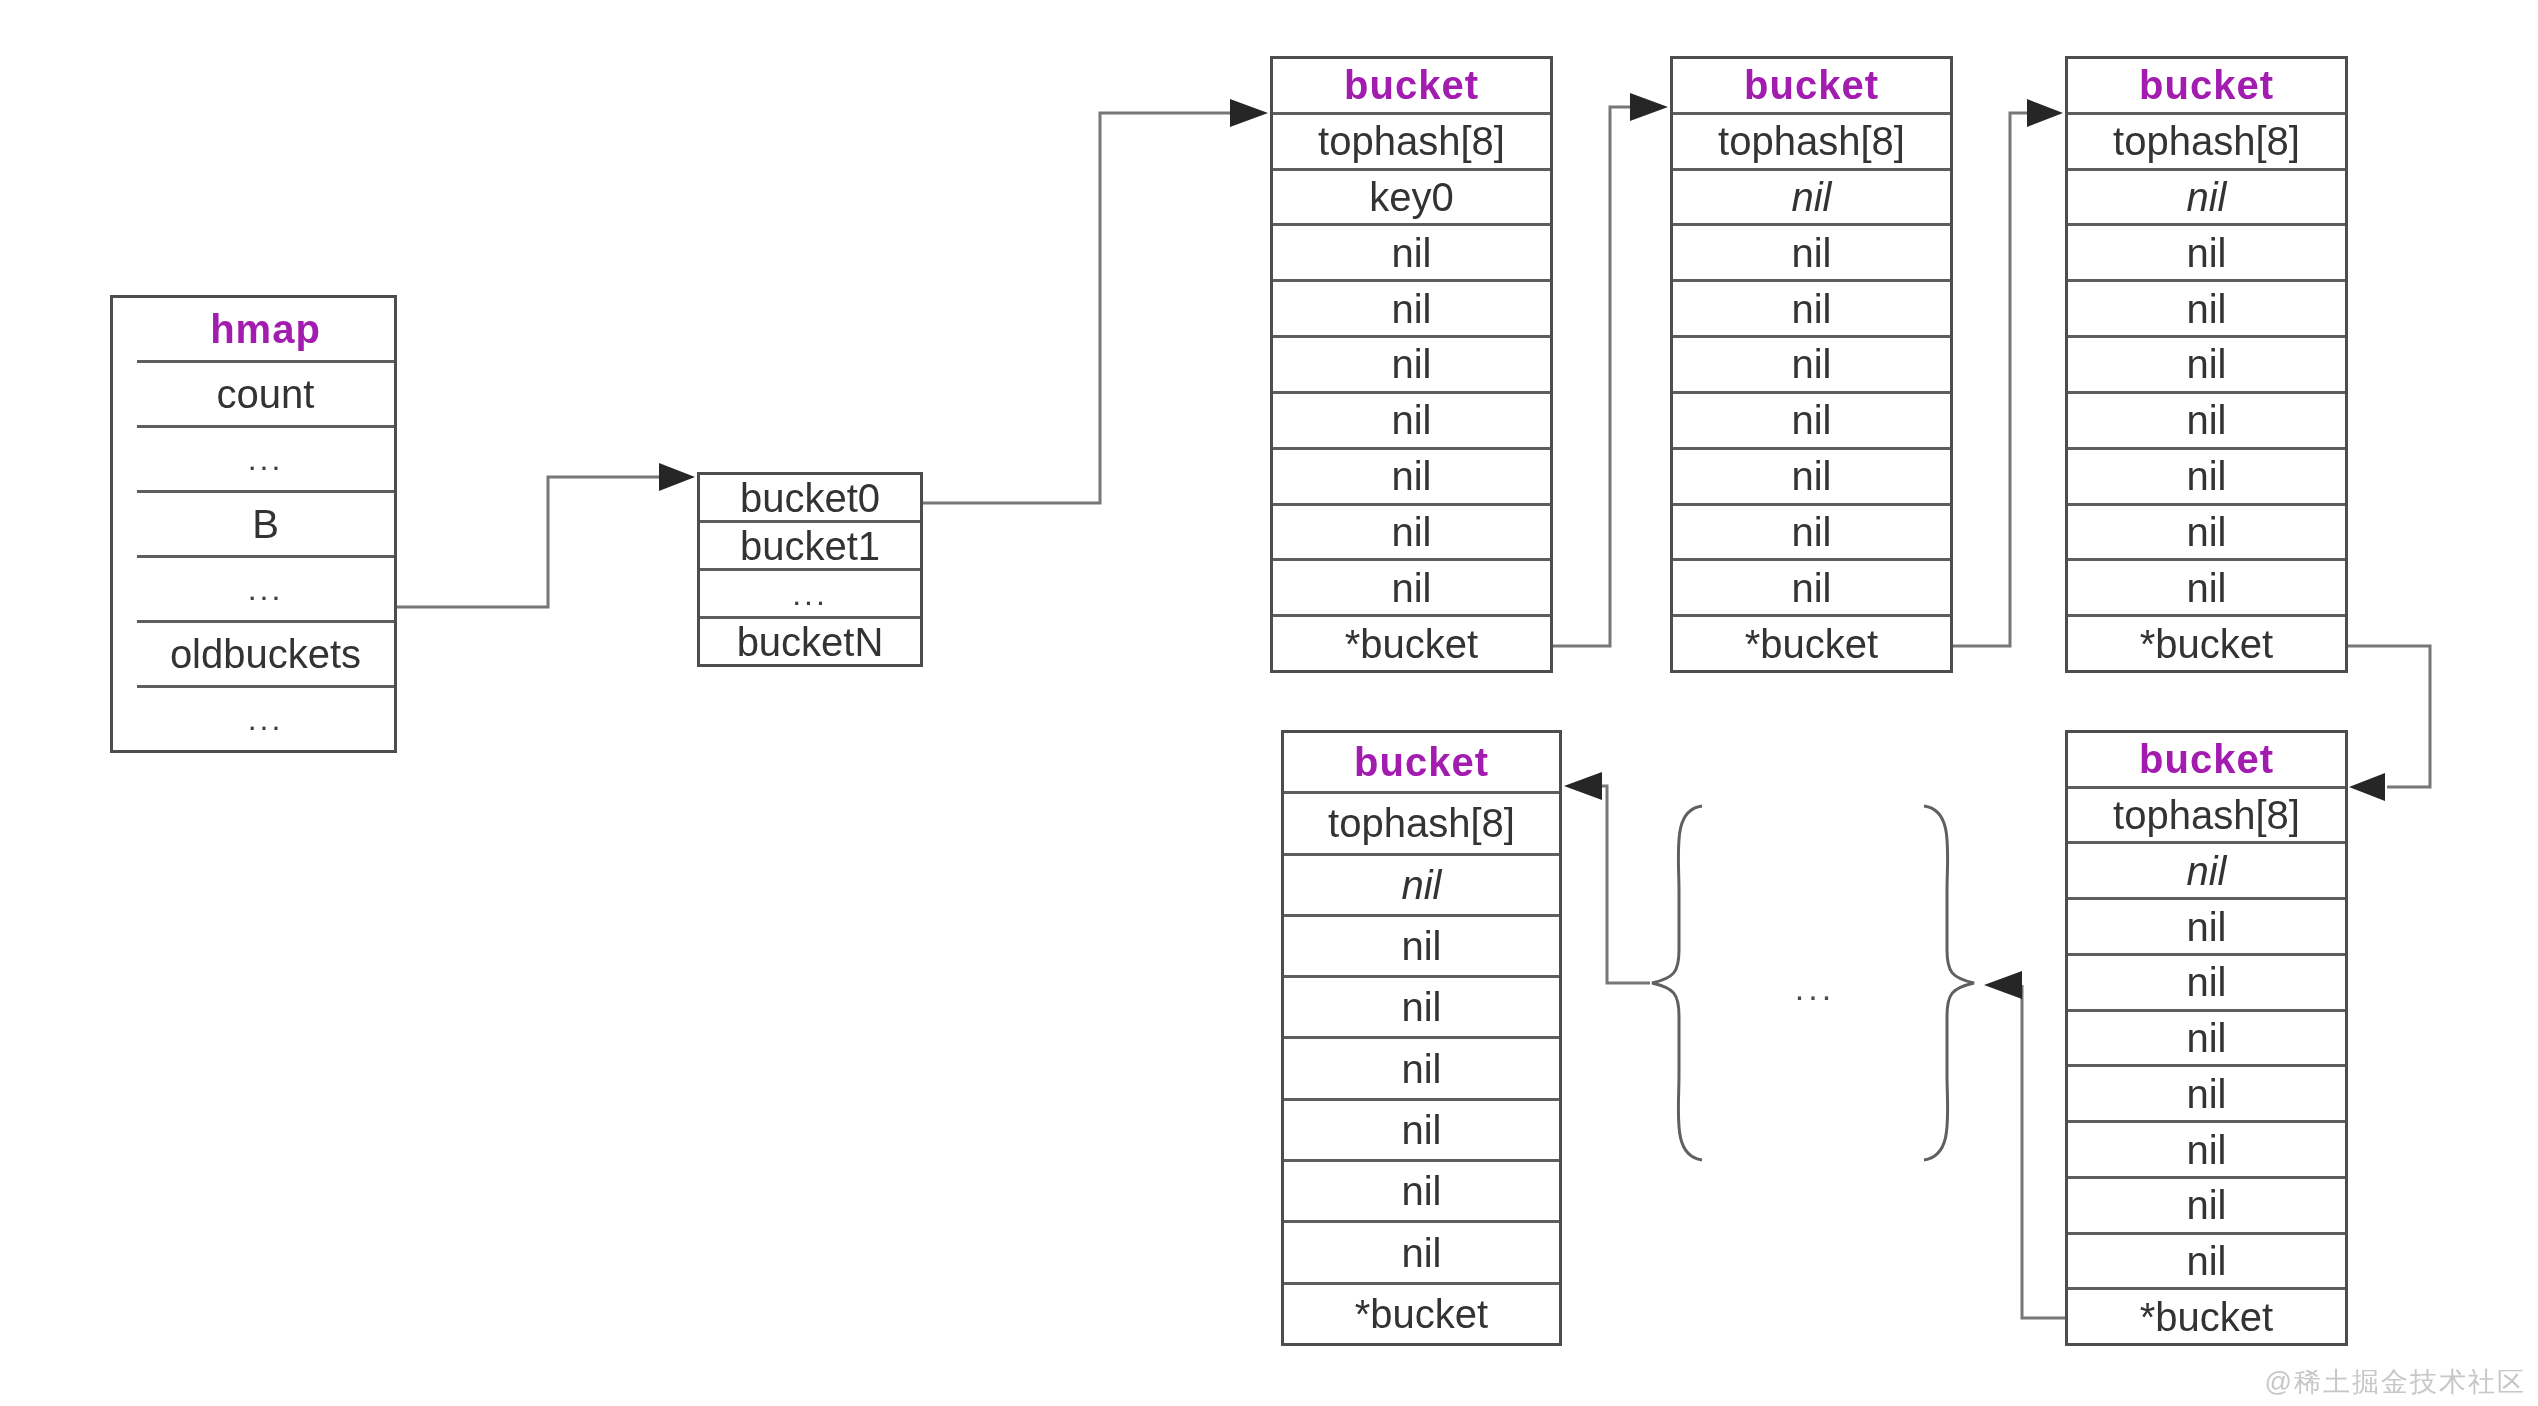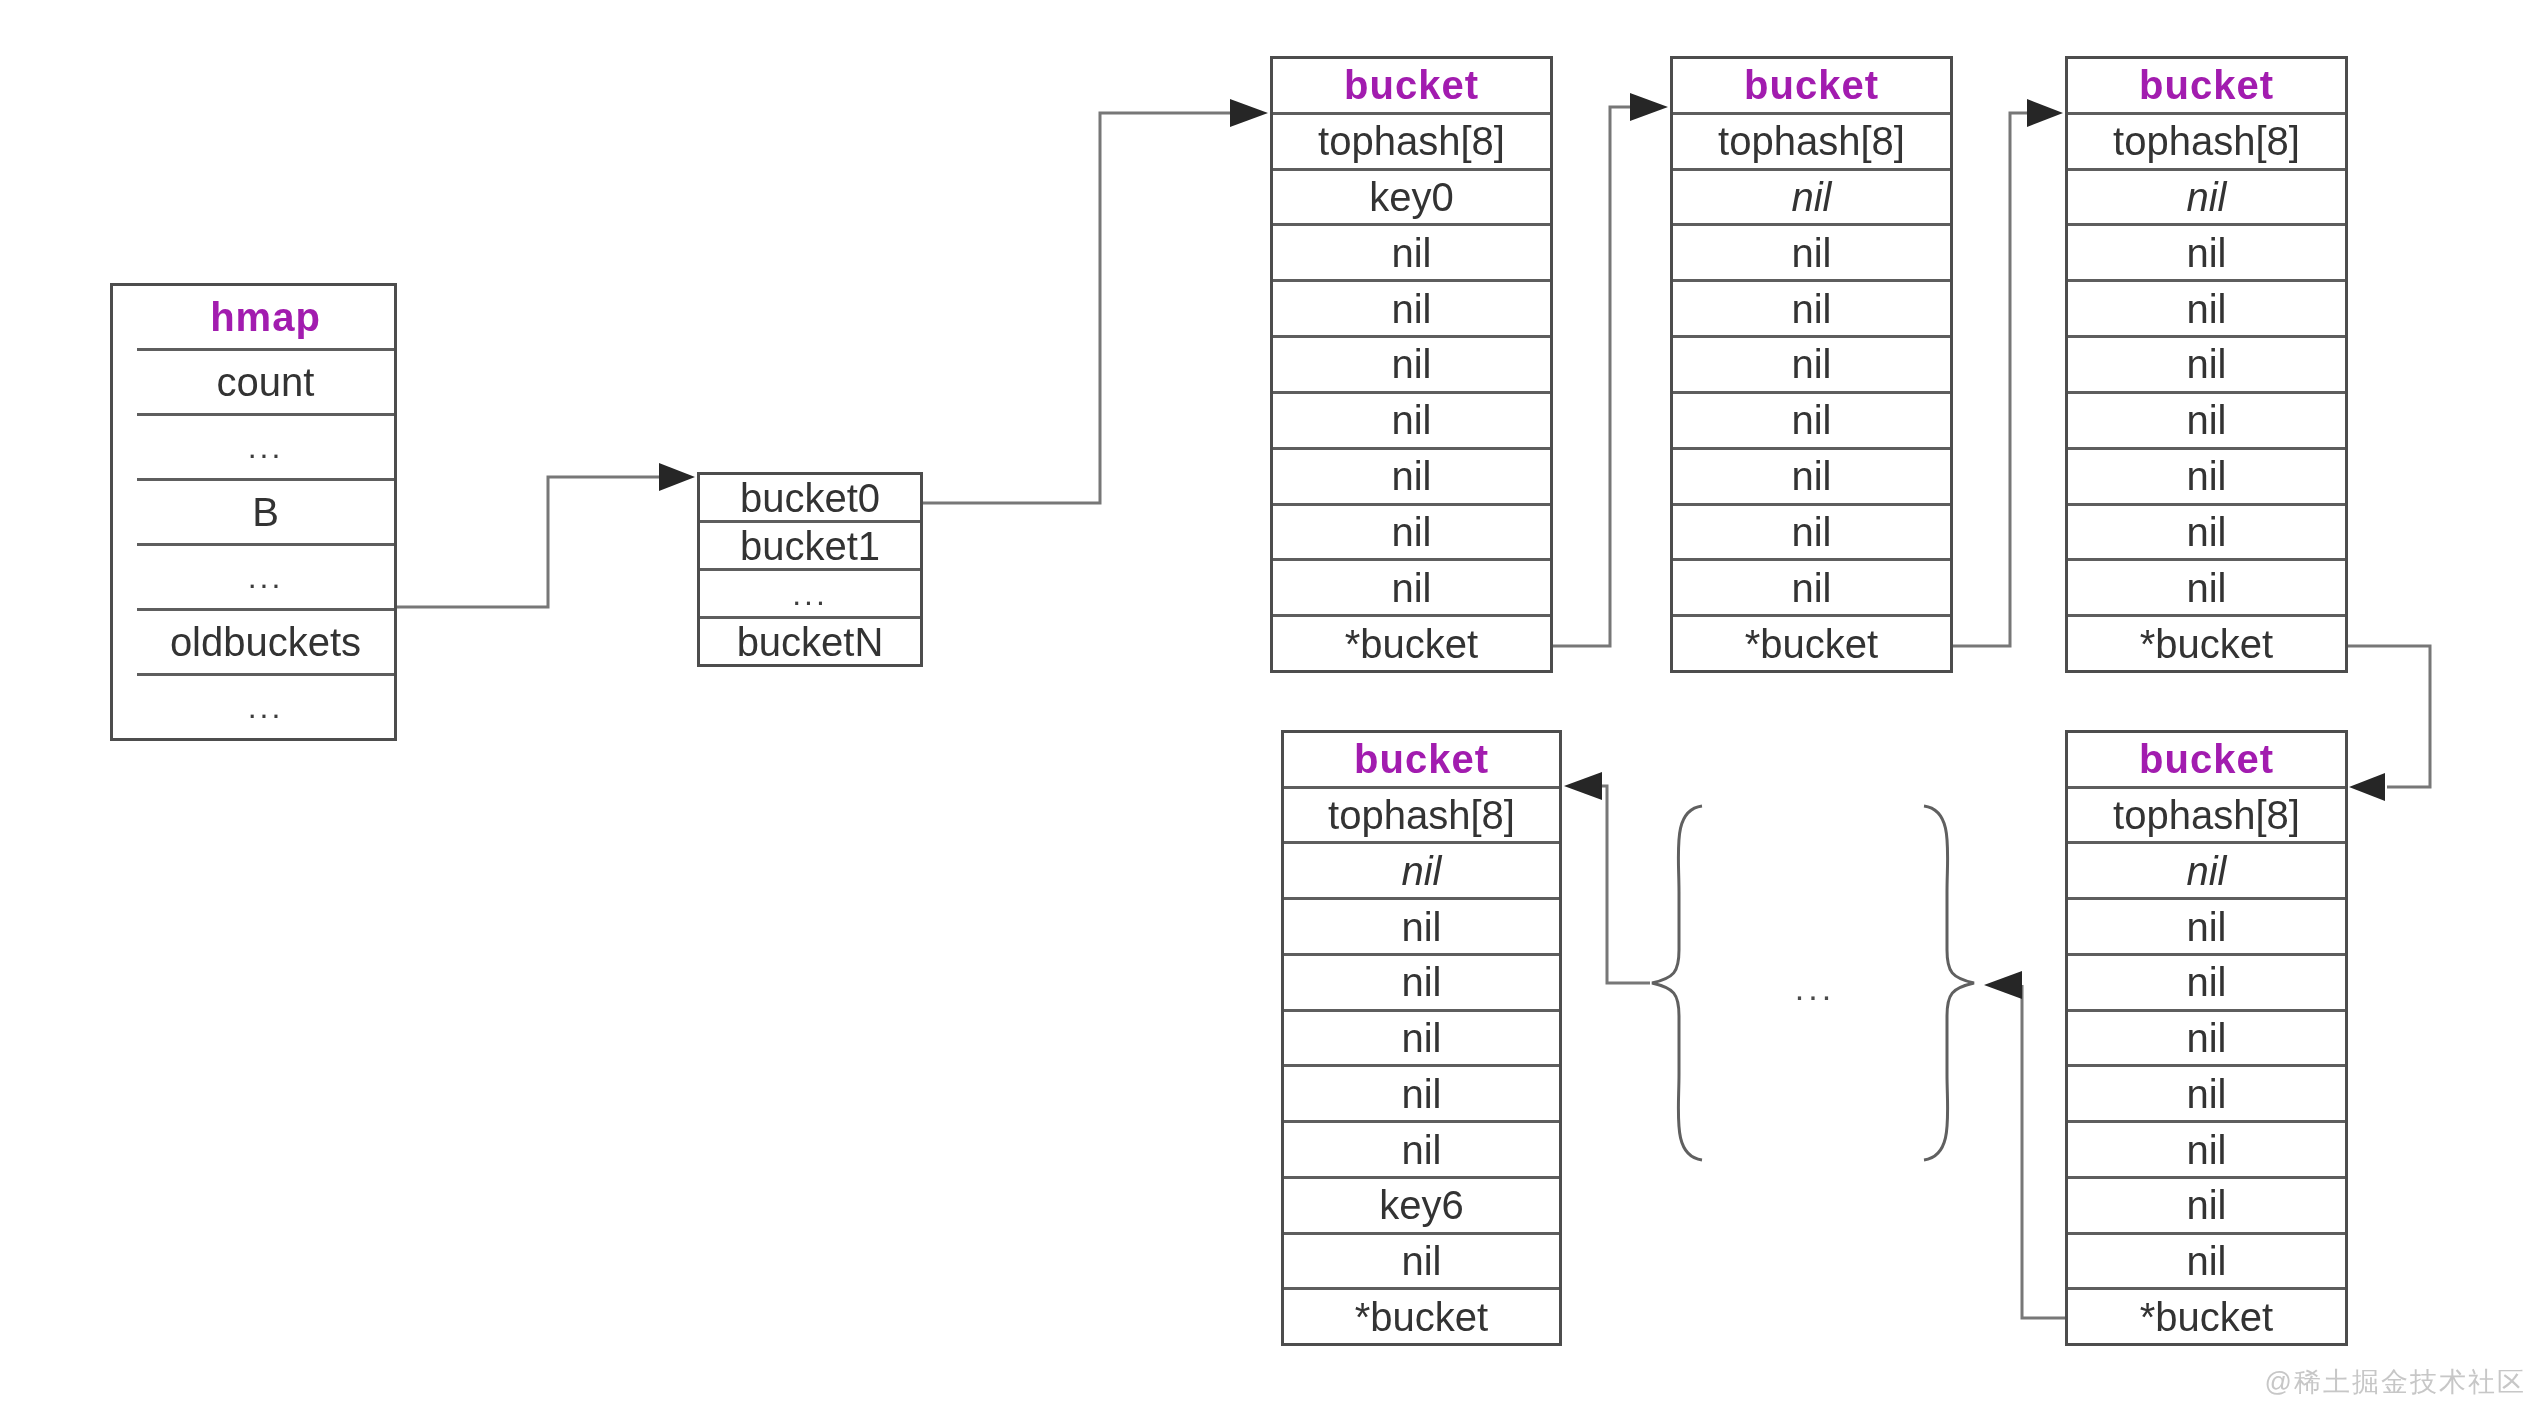--- a/index.html
+++ b/index.html
@@ -72,21 +72,21 @@
       <polygon points="2349,787 2385,773 2385,801"></polygon>
       <polygon points="1984,985 2022,971 2022,999"></polygon>
       <polygon points="1564,786 1602,772 1602,800"></polygon>
     </g>
     <g stroke="#606060" stroke-width="3" fill="none">
       <path d="M1702,806 C1672,810 1679,852 1679,892 L1679,950 C1679,972 1674,978 1652,983 C1674,988 1679,994 1679,1016 L1679,1074 C1679,1114 1672,1156 1702,1160"></path>
       <path d="M1924,806 C1954,810 1947,852 1947,892 L1947,950 C1947,972 1952,978 1974,983 C1952,988 1947,994 1947,1016 L1947,1074 C1947,1114 1954,1156 1924,1160"></path>
     </g>
   </svg>
 
-  <div class="tbl" style="left:110px;top:283px;width:287px;height:458px;padding-left:24px;">
+  <div class="tbl" style="left:110px;top:295px;width:287px;height:458px;padding-left:24px;">
     <div class="cell hdr">hmap</div>
     <div class="cell">count</div>
     <div class="cell dots">...</div>
     <div class="cell">B</div>
     <div class="cell dots">...</div>
     <div class="cell">oldbuckets</div>
     <div class="cell dots">...</div>
   </div>
 
   <div class="tbl" style="left:697px;top:472px;width:226px;height:195px;">
@@ -154,21 +154,20 @@
 
   <div class="tbl" style="left:1281px;top:730px;width:281px;height:616px;">
     <div class="cell hdr">bucket</div>
     <div class="cell">tophash[8]</div>
     <div class="cell it">nil</div>
     <div class="cell">nil</div>
     <div class="cell">nil</div>
     <div class="cell">nil</div>
     <div class="cell">nil</div>
     <div class="cell">nil</div>
-    <div class="cell">key6</div>
     <div class="cell">nil</div>
     <div class="cell">*bucket</div>
   </div>
 
   <div class="ellipsis-label">...</div>
 
   <div class="watermark">@稀土掘金技术社区</div>
 
 </div>
 

